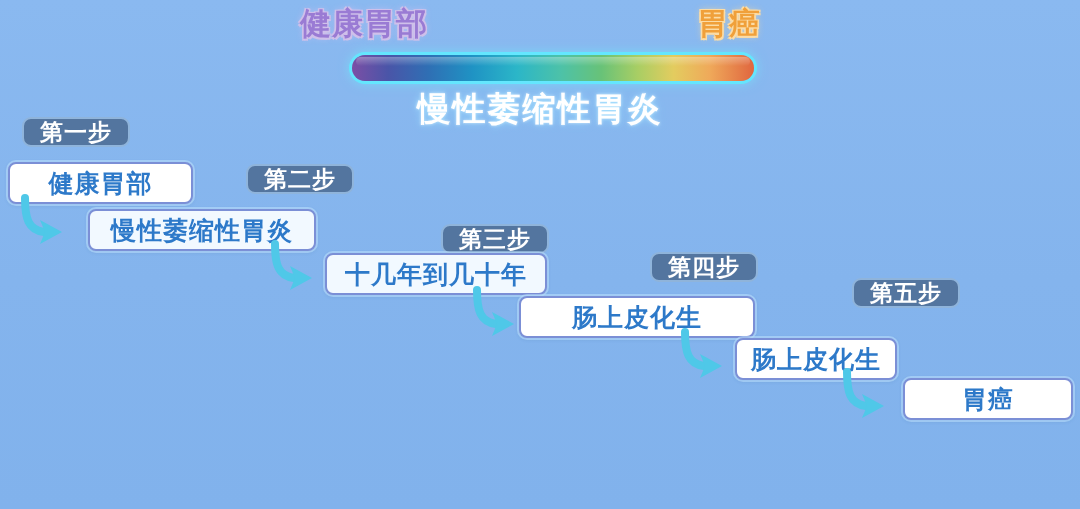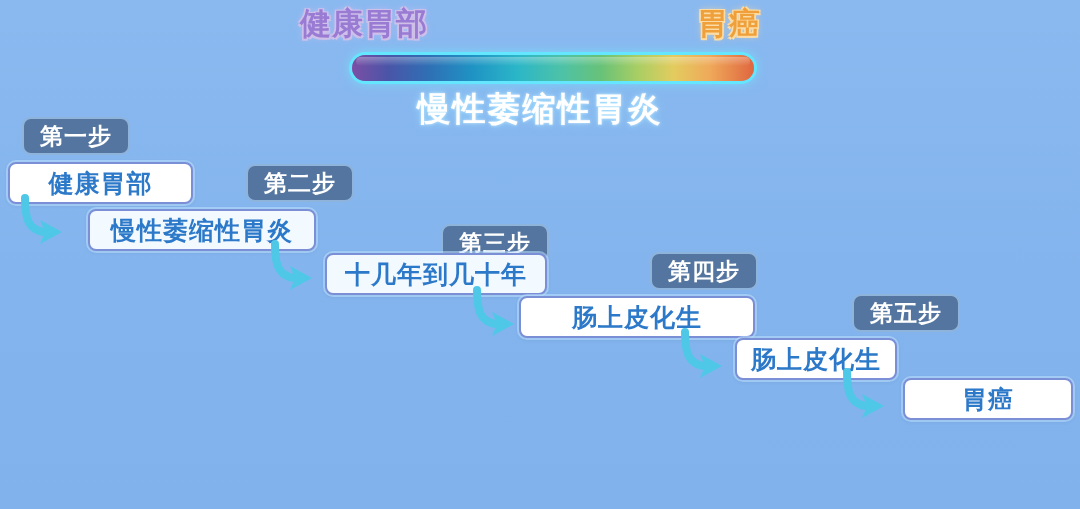--- a/index.html
+++ b/index.html
@@ -93,21 +93,21 @@
     font-weight: bold;
     color: #ffffff;
     letter-spacing: 2px;
     line-height: 1;
     text-shadow: 0 0 9px rgba(150,220,255,.95), 0 0 3px rgba(255,255,255,.8);
   }
 
   
   .step-badge {
     position: absolute;
-    height: 38px;
+    height: 30px;
     box-sizing: border-box;
     padding: 12px 16px;
     display: flex;
     align-items: center;
     justify-content: center;
     border-radius: 9px;
     background: #53759f;
     border: 2px solid #8fb4db;
     color: #ffffff;
     font-size: 23px;
@@ -163,21 +163,21 @@
 
   <div id="steps-layer">
       <div class="step-badge" style="left: 22px; top: 117px;">第一步</div>
       <div class="stage-box" style="left: 8px; top: 162px; width: 185px;">健康胃部</div>
       <div class="step-badge" style="left: 246px; top: 164px;">第二步</div>
       <div class="stage-box tinted" style="left: 88px; top: 209px; width: 228px;">慢性萎缩性胃炎</div>
       <div class="step-badge" style="left: 441px; top: 224px;">第三步</div>
       <div class="stage-box tinted" style="left: 325px; top: 253px; width: 222px;">十几年到几十年</div>
       <div class="step-badge" style="left: 650px; top: 252px; text-align: center;">第四步</div>
       <div class="stage-box" style="left: 519px; top: 296px; width: 236px;">肠上皮化生</div>
-      <div class="step-badge" style="left: 852px; top: 294px;">第五步</div>
+      <div class="step-badge" style="left: 852px; top: 278px;">第五步</div>
       <div class="stage-box" style="left: 735px; top: 338px; width: 162px;">肠上皮化生</div>
       <div class="stage-box" style="left: 903px; top: 378px; width: 170px;">胃癌</div>
     </div>
   <div id="arrows-layer">
       <svg class="arrow-svg" width="62" height="52" viewBox="0 0 62 52" style="left: 18px; top: 196px;">
         <g>
           <path d="M7,2 C7,22 10,34 26,36" fill="none" stroke="#4fc8e8" stroke-width="8" stroke-linecap="round"></path>
           <path d="M22,24 L44,36 L22,48 L27,36 Z" fill="#4fc8e8"></path>
         </g>
       </svg>

